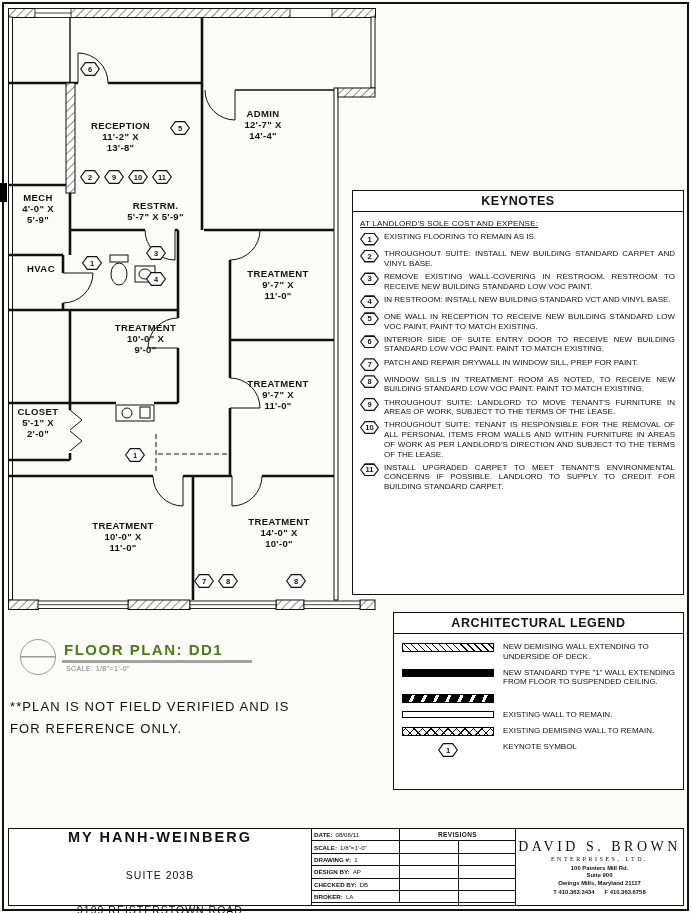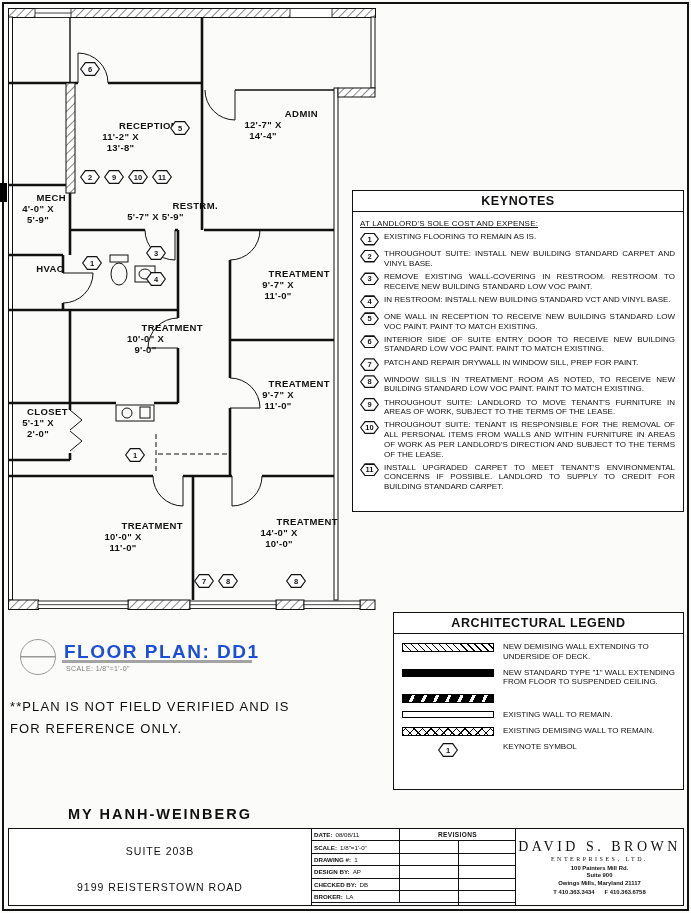--- a/index.html
+++ b/index.html
@@ -5,21 +5,21 @@
   html,body{margin:0;padding:0;}
   body{width:691px;height:913px;position:relative;background:#fbfbfa;
        font-family:"Liberation Sans",sans-serif;color:#111;overflow:hidden;}
   #frame{position:absolute;inset:2px;border:2px solid #111;pointer-events:none;}
   .edge-mark{position:absolute;left:0;top:183px;width:7px;height:19px;background:#000;}
 
   
   #plan{position:absolute;left:8px;top:8px;width:372px;height:608px;}
   #plan svg{position:absolute;left:0;top:0;}
   .room{position:absolute;text-align:center;line-height:1.18;}
-  .room-name{font-size:9.5px;font-weight:bold;letter-spacing:.4px;text-align:right;}
+  .room-name{font-size:9.5px;font-weight:bold;letter-spacing:.4px;}
   .room-dims{font-size:9.5px;font-weight:bold;letter-spacing:.3px;white-space:pre-line;}
   .hexm{position:absolute;width:20px;height:14px;}
   .h-outer{width:100%;height:100%;background:#111;
            clip-path:polygon(25% 0,75% 0,100% 50%,75% 100%,25% 100%,0 50%);
            display:flex;align-items:center;justify-content:center;position:relative;}
   .h-outer::before{content:"";position:absolute;inset:1.3px;background:#fff;
            clip-path:polygon(25% 0,75% 0,100% 50%,75% 100%,25% 100%,0 50%);}
   .h-outer span{position:relative;z-index:1;font-size:7.5px;font-weight:bold;}
 
   
@@ -43,30 +43,30 @@
   .sw-cross{border:1px solid #000;
             background:repeating-linear-gradient(45deg,#000 0 .8px,transparent .8px 6px),
                        repeating-linear-gradient(-45deg,#000 0 .8px,transparent .8px 6px),#fff;}
   .sw-double{border:1px solid #000;background:#fff;height:7px;}
   .sw-hexwrap{width:92px;display:flex;justify-content:center;}
   .sw-hex{width:20px;height:14px;}
 
   
   #pt-circle{position:absolute;left:20px;top:639px;width:34px;height:34px;border:1.6px solid #9a9a9a;
              border-radius:50%;background:linear-gradient(#9a9a9a,#9a9a9a) center/100% 1.5px no-repeat;}
-  #pt-title{position:absolute;left:64px;top:641px;font-size:19px;letter-spacing:1.5px;color:#1d4ed8;font-weight:bold;}
+  #pt-title{position:absolute;left:64px;top:641px;font-size:15px;letter-spacing:1.5px;color:#4d7c0f;font-weight:bold;}
   #pt-bar{position:absolute;left:62px;top:660px;width:190px;height:2.5px;background:#a3a3a3;}
   #pt-scale{position:absolute;left:66px;top:665px;font-size:7px;color:#7c7c7c;letter-spacing:.4px;}
   #note{position:absolute;left:10px;top:696px;font-size:13px;letter-spacing:1.1px;line-height:22px;white-space:pre-line;}
 
   
   #tb{position:absolute;left:8px;top:828px;width:676px;height:78px;border:1.6px solid #111;
       box-sizing:border-box;display:flex;background:#fff;}
   #tb-left{width:302px;border-right:1.4px solid #111;display:flex;flex-direction:column;
-           align-items:center;justify-content:center;gap:23px;}
+           align-items:center;justify-content:flex-start;gap:23px;}
   .tb-proj1{font-size:14.5px;letter-spacing:2px;font-weight:bold;}
   .tb-projN{font-size:10.5px;letter-spacing:1px;margin-top:.5px;}
   #tb-mid{width:204px;border-right:1.4px solid #111;position:relative;box-sizing:border-box;}
   .tb-row{height:12.4px;display:flex;border-bottom:1px solid #111;box-sizing:border-box;}
   .tb-row:last-child{border-bottom:none;}
   .tb-field{width:88px;border-right:1px solid #111;display:flex;align-items:center;
             padding-left:2px;gap:3px;box-sizing:border-box;}
   .tb-label{font-size:6.2px;font-weight:bold;}
   .tb-value{font-size:6.2px;}
   .tb-revcell{flex:1;display:flex;align-items:center;justify-content:center;}
@@ -269,21 +269,21 @@
         <span>8</span>
       </div>
     </div>
   <div class="hexm" style="left:278px;top:566px">
       <div class="h-outer">
         <span>8</span>
       </div>
     </div>
 </div>
 
-<div class="panel" style="left:352px;top:190px;width:332px;height:322px">
+<div class="panel" style="left:352px;top:190px;width:332px;height:405px">
   <div class="panel-title">KEYNOTES</div>
   <div class="kn-body">
     <div class="kn-head">AT LANDLORD'S SOLE COST AND EXPENSE:</div>
 
     <div class="kn-item">
       <div class="hexs">
           <div class="h-outer">
             <span>1</span>
           </div>
         </div>

